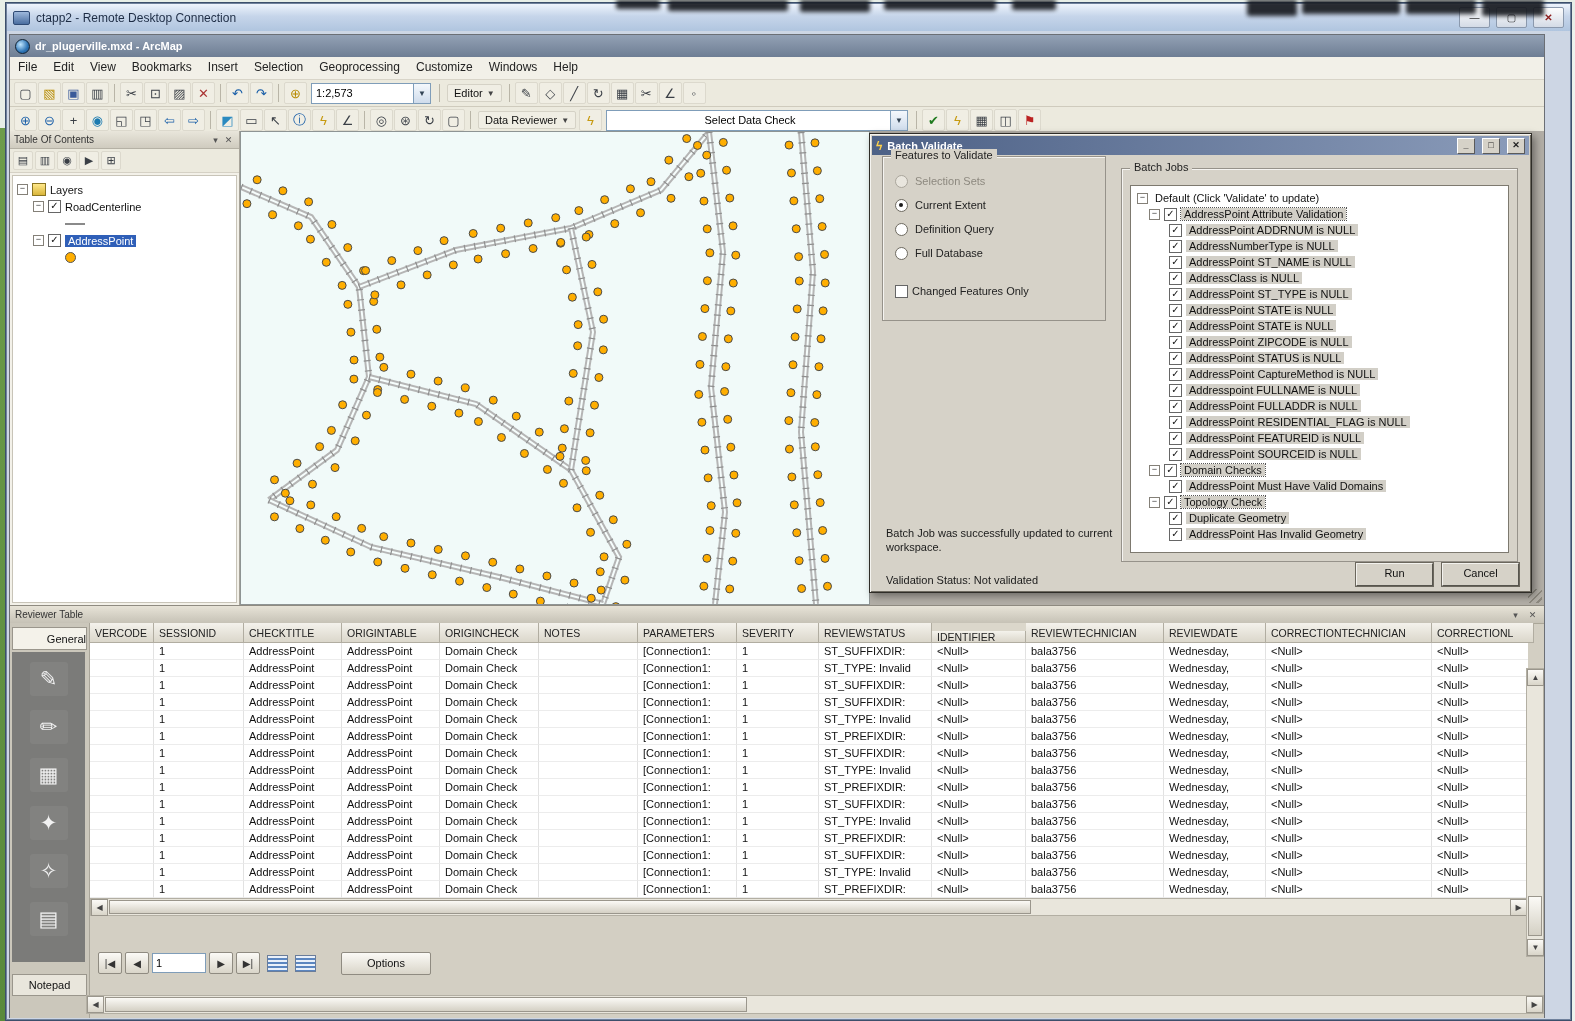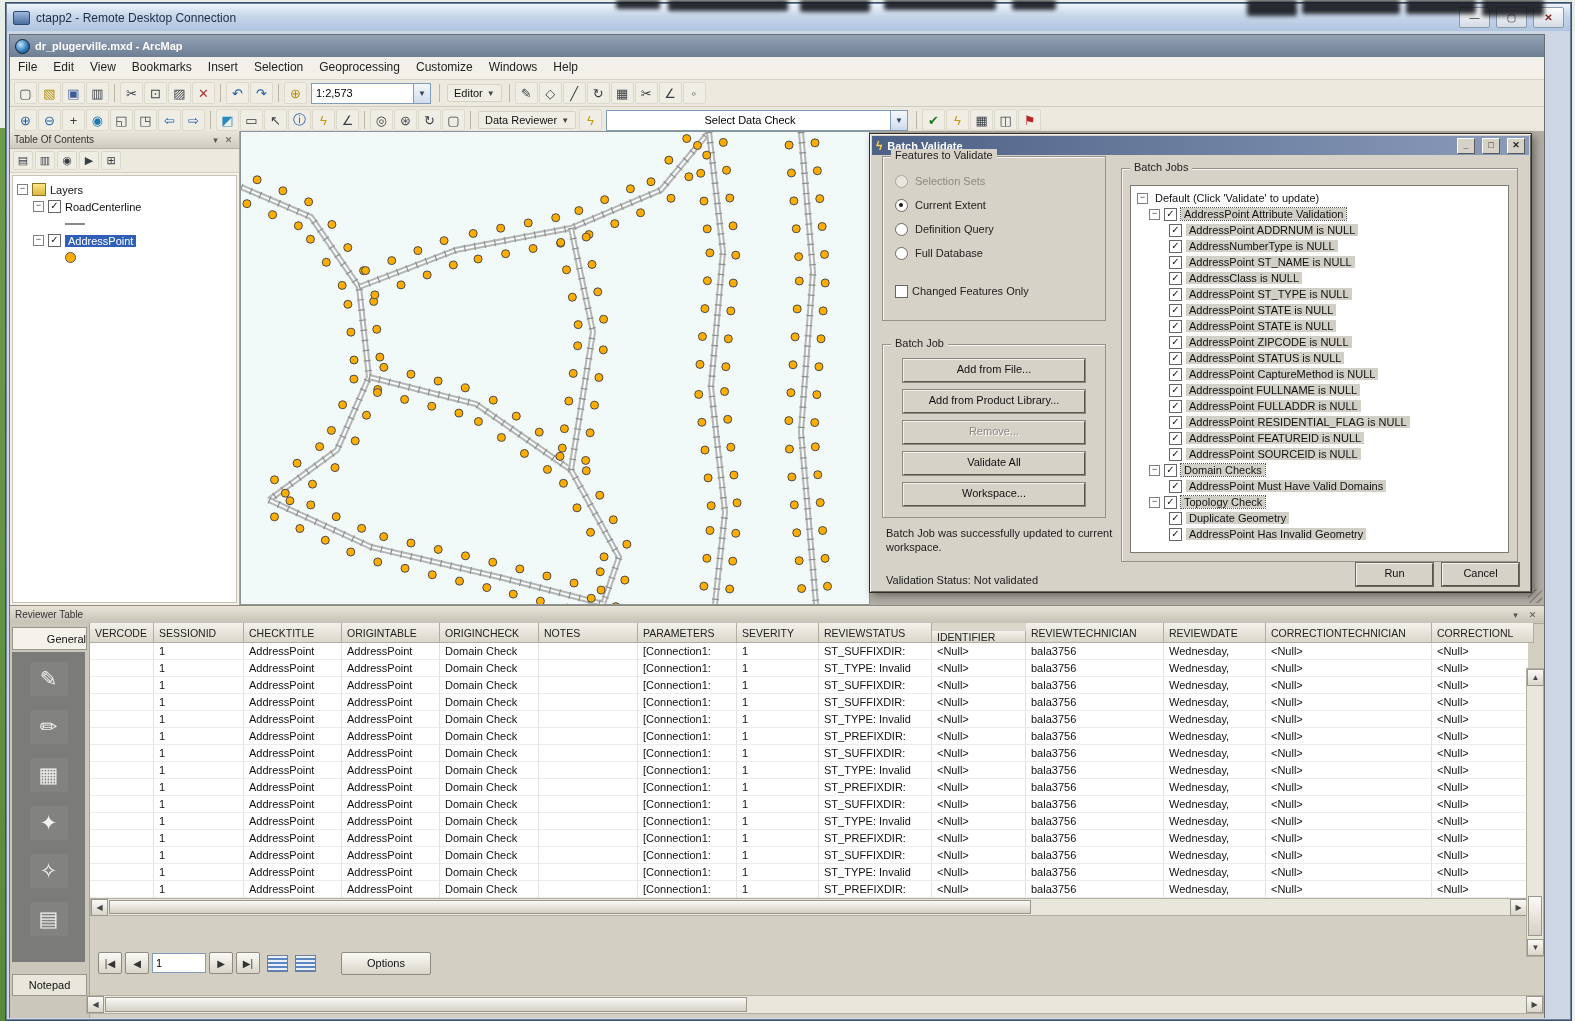--- a/index.html
+++ b/index.html
@@ -878,30 +878,20 @@
             <span class="radio"></span>
             <span>Full Database</span>
           </div>
         </div>
       <div class="frow" style="margin-top:14px">
         <span class="cb"></span>
         <span>Changed Features Only</span>
       </div>
     </div>
 
-    <div class="group" style="left:12px;top:210px;width:222px;height:172px">
-      <span class="legend">Batch Job</span>
-      <div id="bv-buttons" style="padding-top:6px">
-          <span class="btn">Add from File...</span>
-          <span class="btn">Add from Product Library...</span>
-          <span class="btn dis">Remove...</span>
-          <span class="btn">Validate All</span>
-          <span class="btn">Workspace...</span>
-        </div>
-    </div>
 
     <div class="statusmsg">Batch Job was successfully updated to current workspace.</div>
     <div class="valstatus">Validation Status: Not validated</div>
 
     <div class="group" style="left:251px;top:34px;width:395px;height:392px">
       <span class="legend">Batch Jobs</span>
       <div class="bj-panel" id="bv-tree">
           <div class="bjrow">
             <span class="exp" style="margin-left:2px">−</span>
             <span class="bjroot">Default (Click 'Validate' to update)</span>

